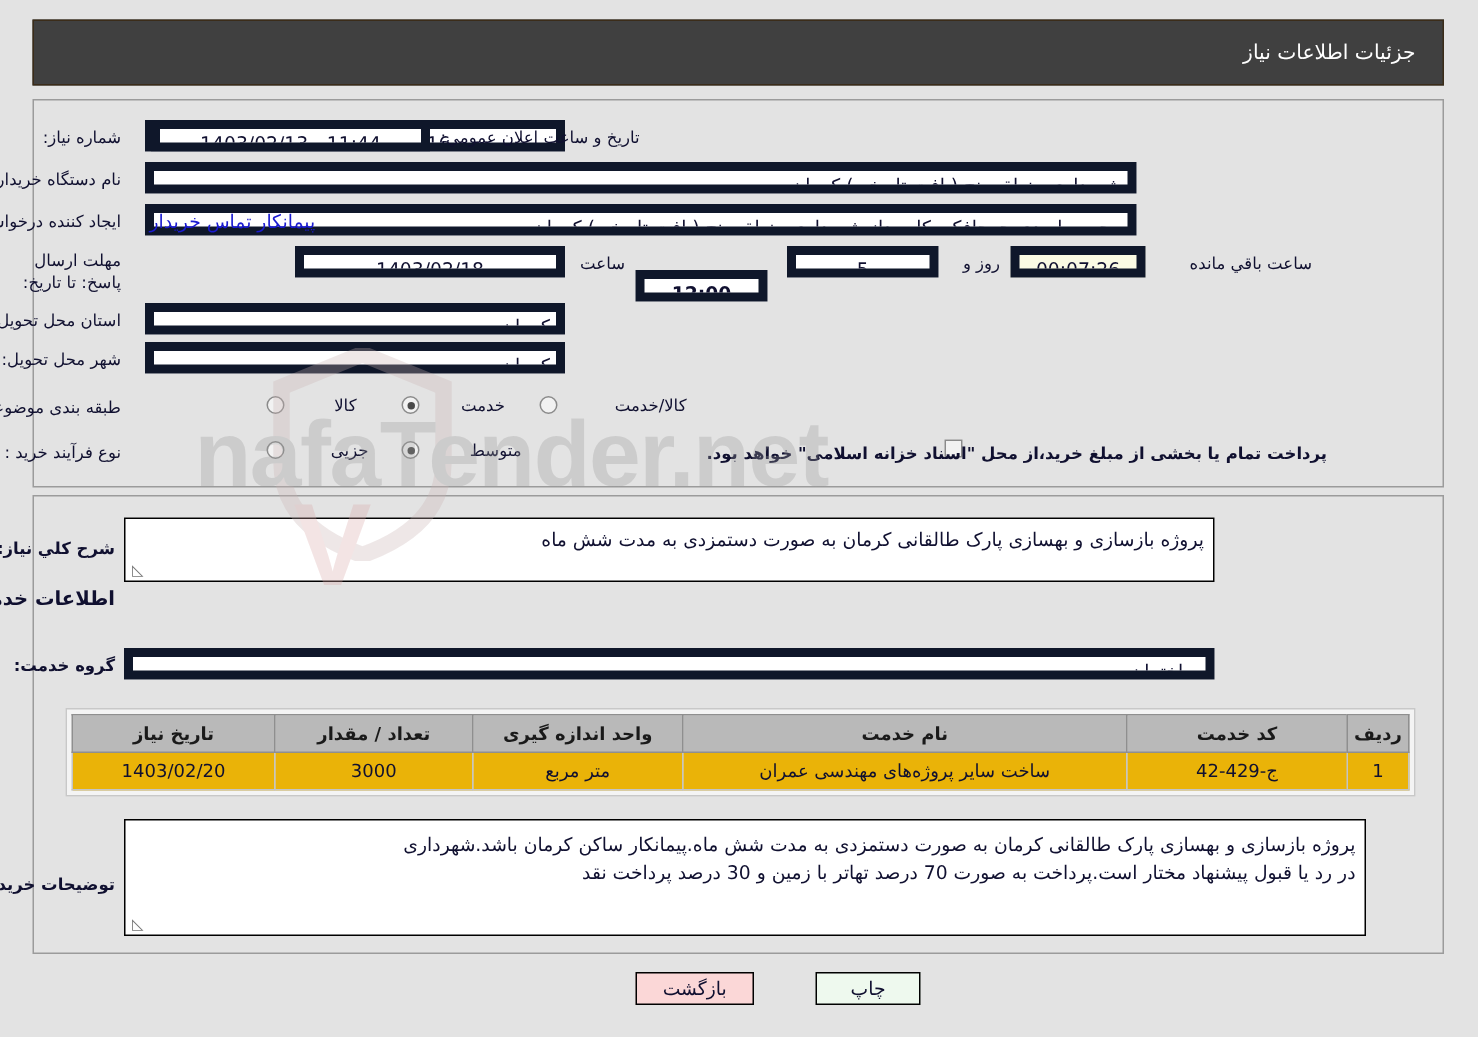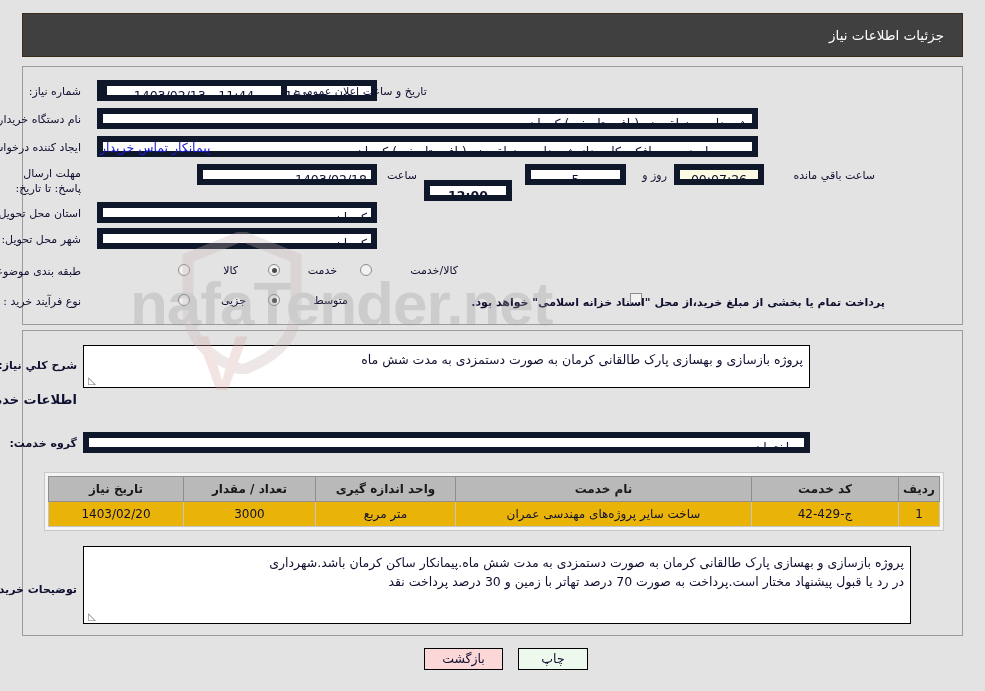--- a/index.html
+++ b/index.html
@@ -202,21 +202,21 @@
     border: 1px solid #000000;
     box-sizing: border-box;
     font-size: 12.5px;
     height: 22px;
     line-height: 20px;
     text-align: center;
     cursor: pointer;
     color: #101030;
     font-family: "DejaVu Sans", "Liberation Sans", sans-serif;
   }
-  #btn-print  { left: 518px; top: 648px; width: 70px; background: #eef9ee; }
+  #btn-print  { left: 544px; top: 648px; width: 70px; background: #eef9ee; }
   #btn-back   { left: 424px; top: 648px; width: 79px; background: #fbd7d7; }
 </style>
 </head>
 <body>
 
 <div class="watermark">
   <svg class="wm-shield" viewBox="0 0 120 142">
     <path d="M60 4 L114 26 L114 76 C114 110 88 128 60 138 C32 128 6 110 6 76 L6 26 Z" fill="none" stroke="#c9b3b3" stroke-width="11"></path>
   </svg>
   <div class="wm-text">nafaTender.net</div>
@@ -237,21 +237,21 @@
 <div class="fld num" style="left:101px; top:80px; width:186px;">1403/02/13 - 11:44</div>
 
 <div class="lbl" style="right:904px; top:112px;">نام دستگاه خریدار:</div>
 <div class="fld right" style="right:227px; top:108px; width:661px;">شهرداری منطقه پنج (بافت تاریخی) کرمان</div>
 
 <div class="lbl" style="right:904px; top:140px;">ایجاد کننده درخواست:</div>
 <div class="fld right" style="right:227px; top:136px; width:661px;">محسن اسدی جرجافکی کاربرداز شهرداری منطقه پنج (بافت تاریخی) کرمان</div>
 <div class="link" style="left:100px; top:140px;">پیمانکار تماس خریدار</div>
 
 <div class="lbl" style="right:904px; top:166px; width:86px; white-space:normal; text-align:right;">مهلت ارسال پاسخ: تا تاریخ:</div>
-<div class="fld num" style="right:608px; top:164px; width:180px;text-align:right;">1403/02/18</div>
+<div class="fld num" style="right:608px; top:164px; width:180px;">1403/02/18</div>
 <div class="lbl" style="right:568px; top:168px;">ساعت</div>
 <div class="fld num" style="right:473px; top:180px; width:88px;font-weight:bold;">12:00</div>
 <div class="fld num" style="right:359px; top:164px; width:101px;">5</div>
 <div class="lbl" style="right:318px; top:168px;">روز و</div>
 <div class="fld timer" style="right:221px; top:164px; width:90px;">00:07:26</div>
 <div class="lbl" style="right:110px; top:168px;">ساعت باقي مانده</div>
 
 <div class="lbl" style="right:904px; top:206px;">استان محل تحویل:</div>
 <div class="fld right" style="right:608px; top:202px; width:280px;">کرمان</div>
 

